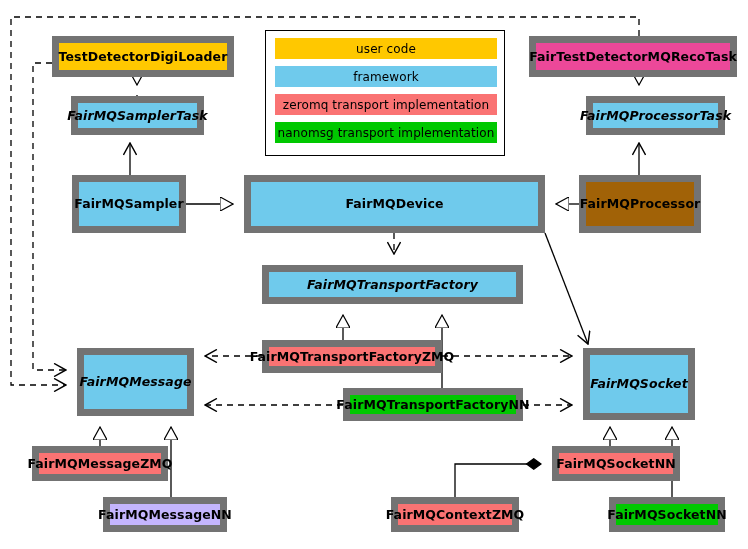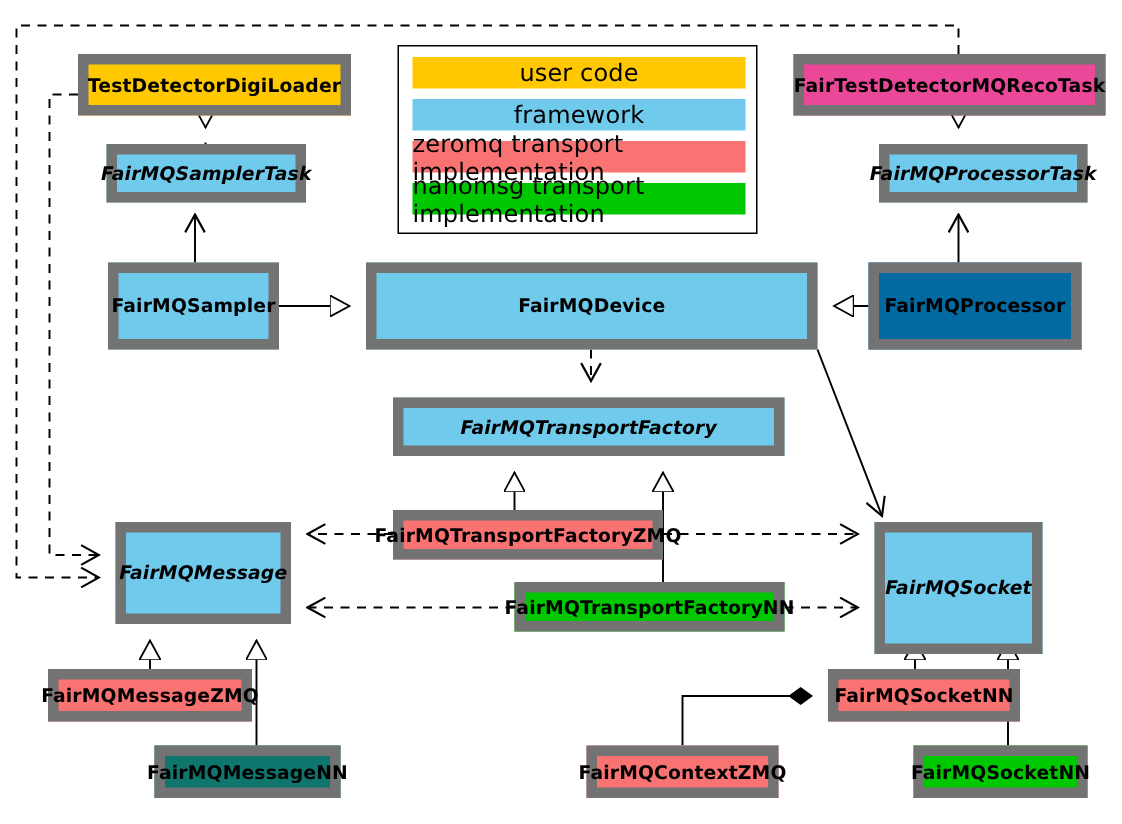--- a/index.html
+++ b/index.html
@@ -47,21 +47,21 @@
     background: #ffffff;
     border: 1px solid #000000;
     z-index: 3;
   }
   .legend-row {
     position: absolute;
     box-sizing: border-box;
     display: flex;
     align-items: center;
     justify-content: center;
-    font-size: 16px;
+    font-size: 12px;
     font-weight: normal;
     color: #000000;
     letter-spacing: 0.1px;
   }
 </style>
 </head>
 <body>
 
 <div id="canvas">
 
@@ -152,42 +152,42 @@
       </div>
       <div class="node abstract" style="left: 570px; top: 96px; width: 139px; height: 39px; background: rgb(111, 202, 236); margin-left: 16px;">
         <span>FairMQProcessorTask</span>
       </div>
       <div class="node" style="left: 72px; top: 175px; width: 114px; height: 58px; background: rgb(111, 202, 236);">
         <span>FairMQSampler</span>
       </div>
       <div class="node" style="left: 244px; top: 175px; width: 301px; height: 58px; background: rgb(111, 202, 236);">
         <span>FairMQDevice</span>
       </div>
-      <div class="node" style="left: 579px; top: 175px; width: 142px; height: 58px; background: #0369a1; text-align: right;">
+      <div class="node" style="left: 579px; top: 175px; width: 122px; height: 58px; background: #a16207; text-align: right;">
         <span>FairMQProcessor</span>
       </div>
       <div class="node abstract" style="left: 262px; top: 265px; width: 261px; height: 39px; background: rgb(111, 202, 236);">
         <span>FairMQTransportFactory</span>
       </div>
       <div class="node" style="left: 262px; top: 340px; width: 180px; height: 33px; background: rgb(250, 115, 115);">
         <span>FairMQTransportFactoryZMQ</span>
       </div>
       <div class="node" style="left: 343px; top: 388px; width: 180px; height: 33px; background: rgb(0, 200, 0);">
         <span>FairMQTransportFactoryNN</span>
       </div>
       <div class="node abstract" style="left: 77px; top: 348px; width: 117px; height: 68px; background: rgb(111, 202, 236);">
         <span>FairMQMessage</span>
       </div>
-      <div class="node abstract" style="left: 583px; top: 348px; width: 112px; height: 88px; background: rgb(111, 202, 236);">
+      <div class="node abstract" style="left: 583px; top: 348px; width: 112px; height: 72px; background: rgb(111, 202, 236);">
         <span>FairMQSocket</span>
       </div>
       <div class="node" style="left: 32px; top: 446px; width: 136px; height: 35px; background: rgb(250, 115, 115);">
         <span>FairMQMessageZMQ</span>
       </div>
-      <div class="node" style="left: 103px; top: 497px; width: 124px; height: 35px; background: #0f766e;">
+      <div class="node" style="left: 103px; top: 497px; width: 124px; height: 35px; background: #c4b5fd;">
         <span>FairMQMessageNN</span>
       </div>
       <div class="node" style="left: 552px; top: 446px; width: 128px; height: 35px; background: rgb(250, 115, 115);">
         <span>FairMQSocketNN</span>
       </div>
       <div class="node" style="left: 609px; top: 497px; width: 116px; height: 35px; background: rgb(0, 200, 0);">
         <span>FairMQSocketNN</span>
       </div>
       <div class="node" style="left: 391px; top: 497px; width: 128px; height: 35px; background: rgb(250, 115, 115);">
         <span>FairMQContextZMQ</span>

